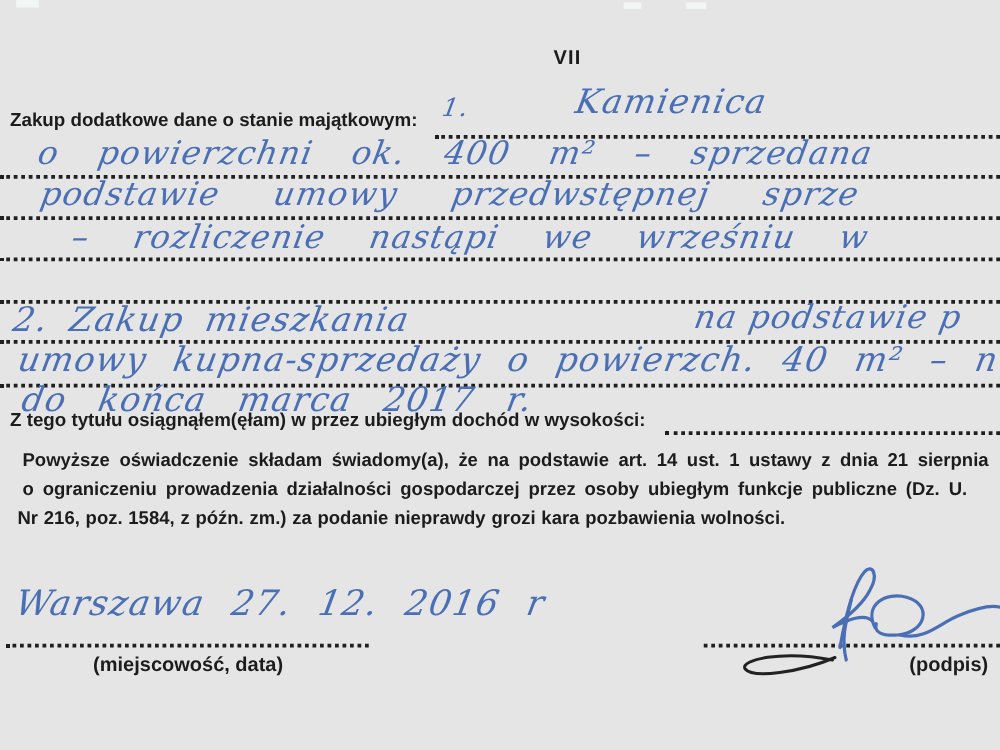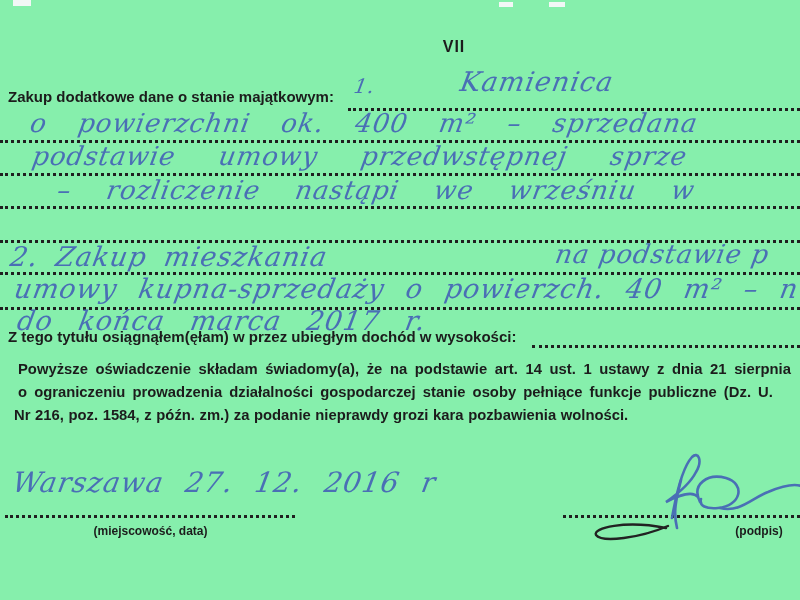--- a/index.html
+++ b/index.html
@@ -1,33 +1,33 @@
 <!DOCTYPE html>
 <html><head>
 <meta charset="utf-8">
 <style>
   html,body{margin:0;padding:0;background:#fff;}
   #page{
-    position:relative;width:800px;height:600px;background:#86efac;
+    position:relative;width:800px;height:600px;background:#e5e5e5;
     overflow:hidden;font-family:"Liberation Sans",sans-serif;color:#1c1c1c;
   }
   .abs{position:absolute;}
   .print{font-family:"Liberation Sans",sans-serif;font-weight:600;color:#1c1c1c;}
   .heading{font-weight:700;font-size:16px;letter-spacing:1px;}
   .label{font-size:15px;white-space:nowrap;}
   .para-line{font-size:14.8px;white-space:nowrap;font-weight:600;margin-left:10px;}
   .dots{border-bottom:3px dotted #1f1f1f;height:10px;}
   .hw{
     font-family:"DejaVu Serif",serif;font-style:italic;color:#4a6fb5;
     white-space:nowrap;transform:skewX(-10deg);transform-origin:left bottom;
     letter-spacing:1px;
   }
   .hw-lg{font-size:26px;}
   .hw-xl{font-size:28px;}
-  .caption{font-size:12px;font-weight:600;text-align:center;white-space:nowrap;}
+  .caption{font-size:16px;font-weight:600;text-align:center;white-space:nowrap;}
   .smudge{background:#f2f7f6;}
   svg{display:block;}
 </style>
 </head>
 <body>
 
 <div id="page">
 
   <div class="abs smudge" style="left:13px;top:0;width:18px;height:6px;"></div>
   <div class="abs smudge" style="left:499px;top:2px;width:14px;height:5px;"></div>
@@ -59,21 +59,21 @@
 
   <div class="abs hw" style="left:12px;top:273px;font-size:27px;word-spacing:12px;">umowy kupna-sprzedaży o powierzch. 40 m² – n</div>
   <div class="abs dots" style="left:0;top:297px;width:800px;"></div>
 
   <div class="abs hw" style="left:15px;top:305px;font-size:27px;word-spacing:16px;">do końca marca 2017 r.</div>
 
   <div class="abs print label" style="left:8px;top:328px;">Z tego tytułu osiągnąłem(ęłam) w przez ubiegłym dochód w wysokości:</div>
   <div class="abs dots" style="left:532px;top:335px;width:268px;"></div>
 
   <div class="abs para-line" style="left:8px;top:361px;word-spacing:3.5px;">Powyższe oświadczenie składam świadomy(a), że na podstawie art. 14 ust. 1 ustawy z dnia 21 sierpnia</div>
-  <div class="abs para-line" style="left:8px;top:384px;word-spacing:3px;">o ograniczeniu prowadzenia działalności gospodarczej stanie osoby pełniące funkcje publiczne (Dz. U.</div>
+  <div class="abs para-line" style="left:8px;top:384px;word-spacing:3px;">o ograniczeniu prowadzenia działalności gospodarczej przez osoby ubiegłym funkcje publiczne (Dz. U.</div>
   <div class="abs para-line" style="left:4px;top:407px;word-spacing:0.5px;">Nr 216, poz. 1584, z późn. zm.) za podanie nieprawdy grozi kara pozbawienia wolności.</div>
 
   <div class="abs hw hw-xl" style="left:10px;top:466px;word-spacing:12px;">Warszawa  27. 12. 2016 r</div>
   <div class="abs dots" style="left:5px;top:505px;width:290px;"></div>
   <div class="abs print caption" style="left:58px;top:524px;width:185px;">(miejscowość, data)</div>
 
   <div class="abs dots" style="left:563px;top:505px;width:237px;"></div>
   <div class="abs" style="left:580px;top:440px;width:220px;height:110px;">
     <svg width="220" height="110" viewBox="0 0 220 110">
 

